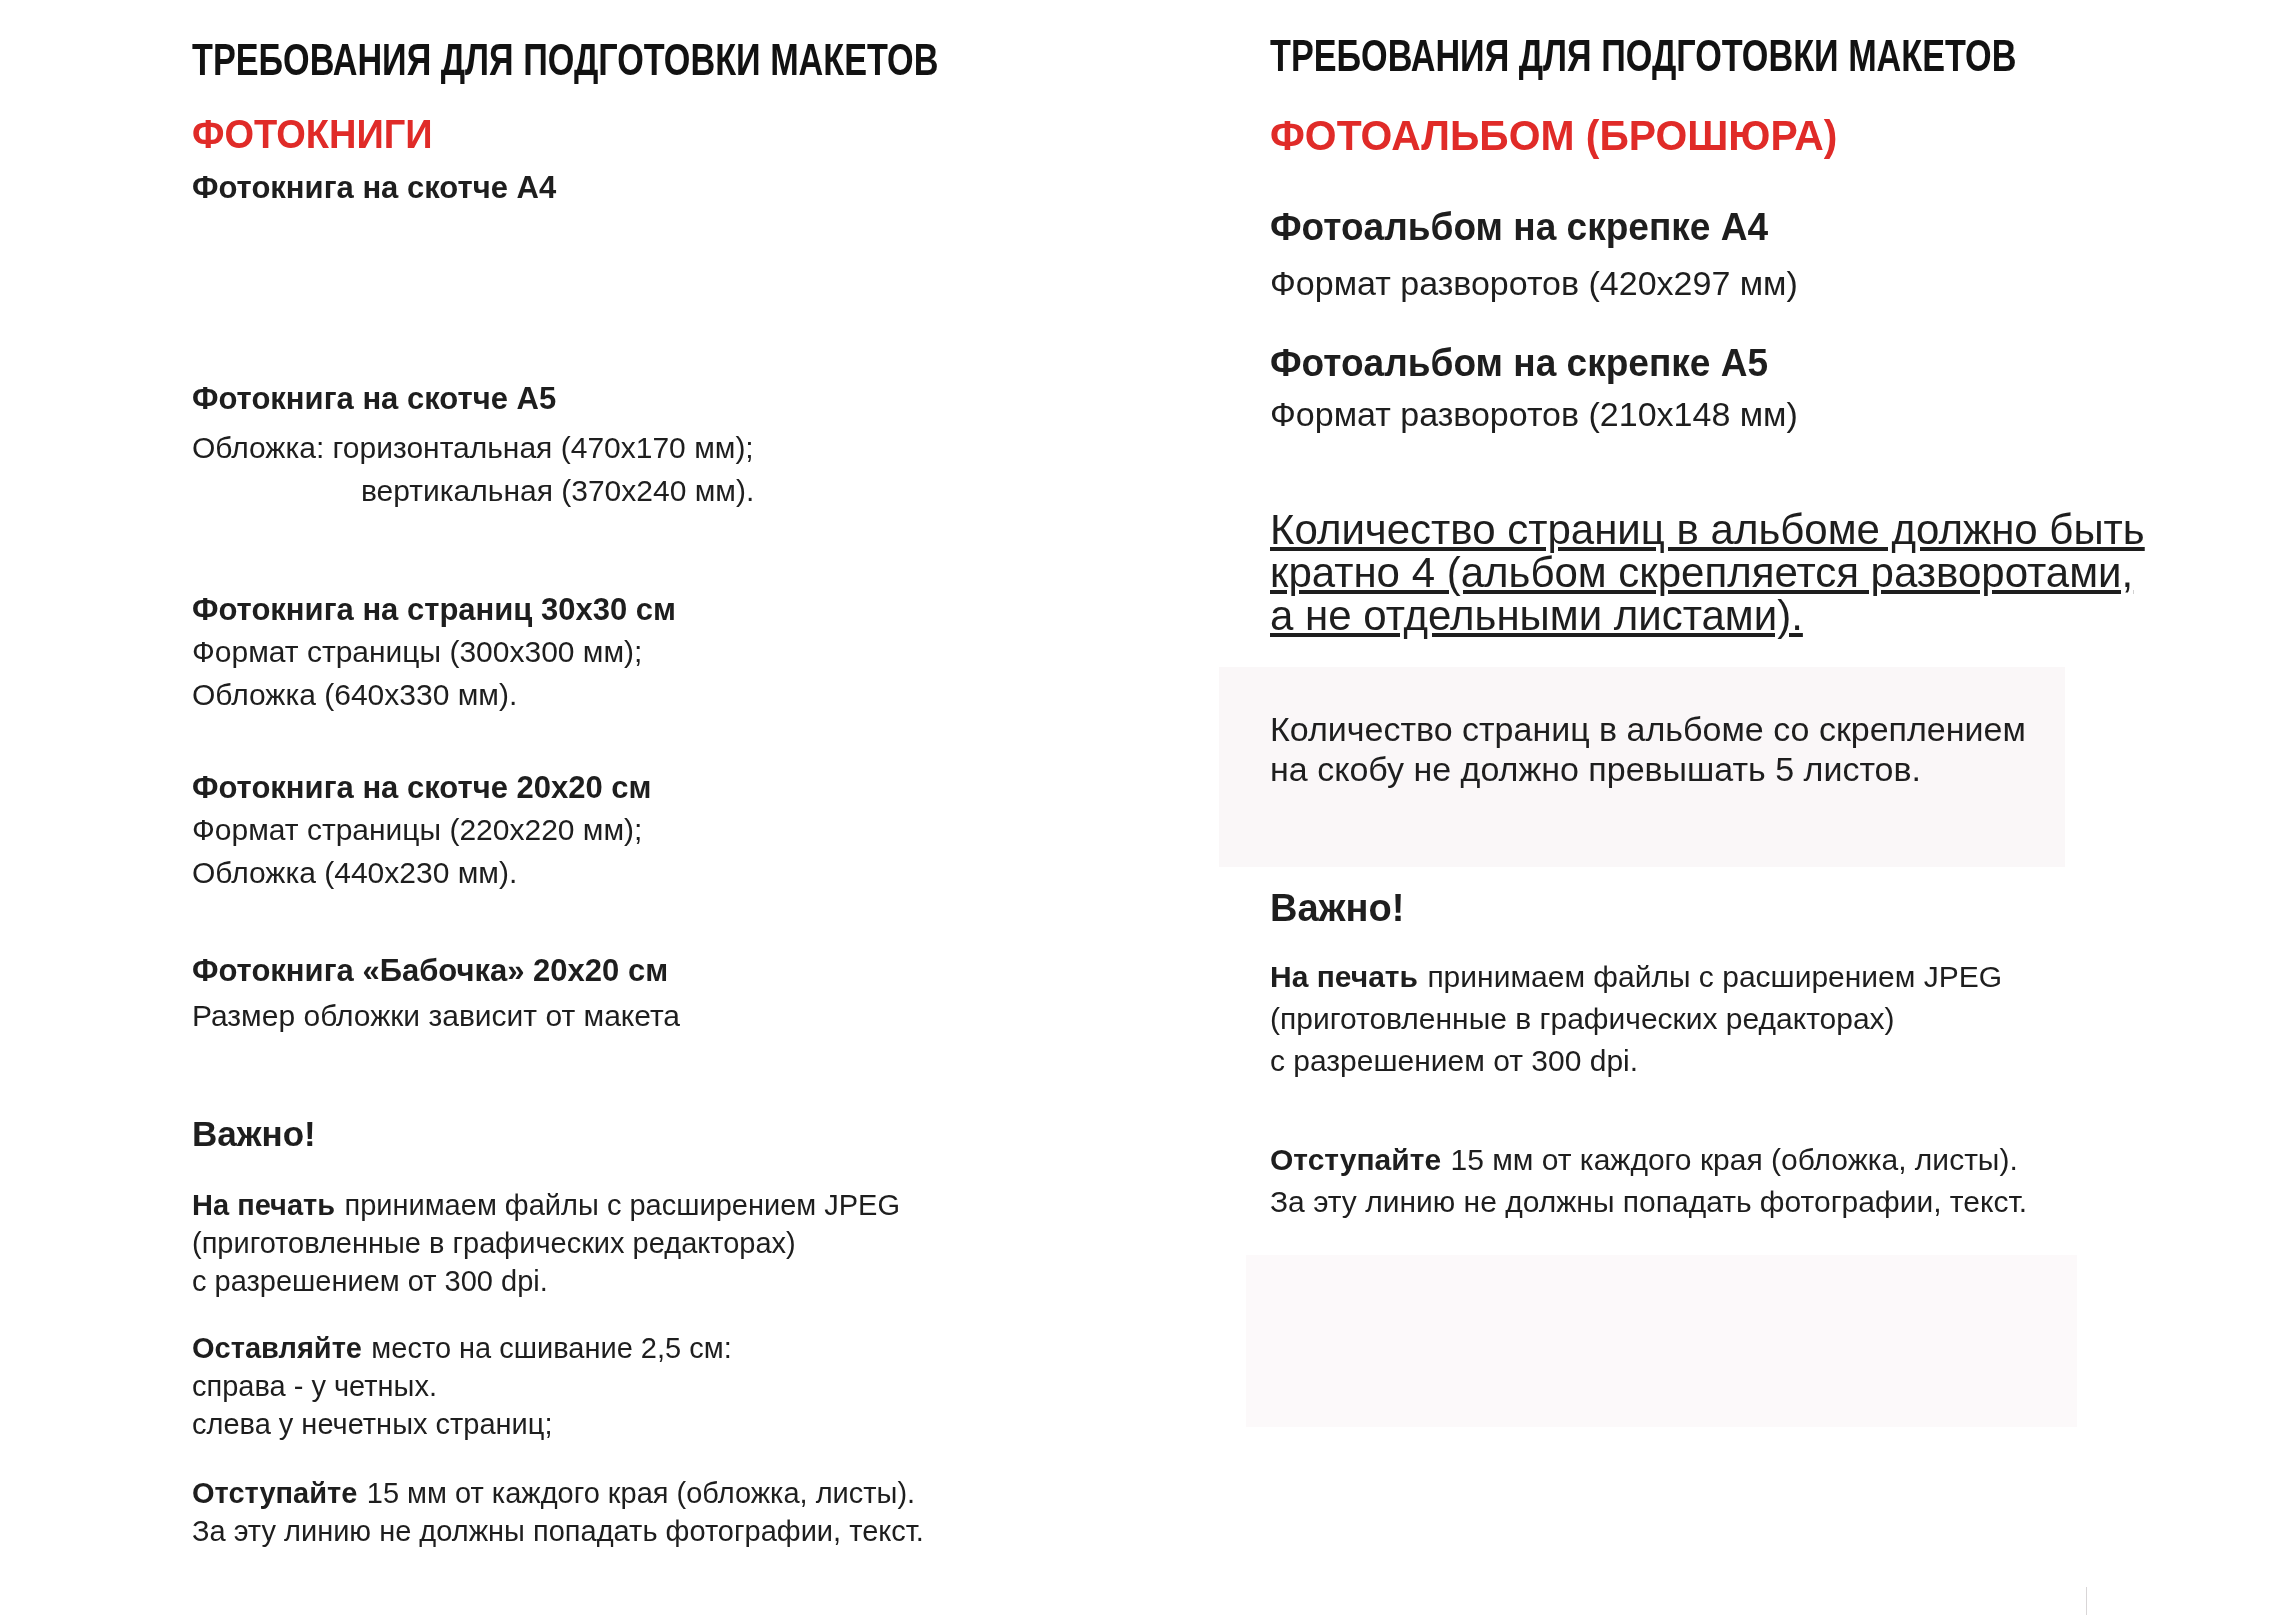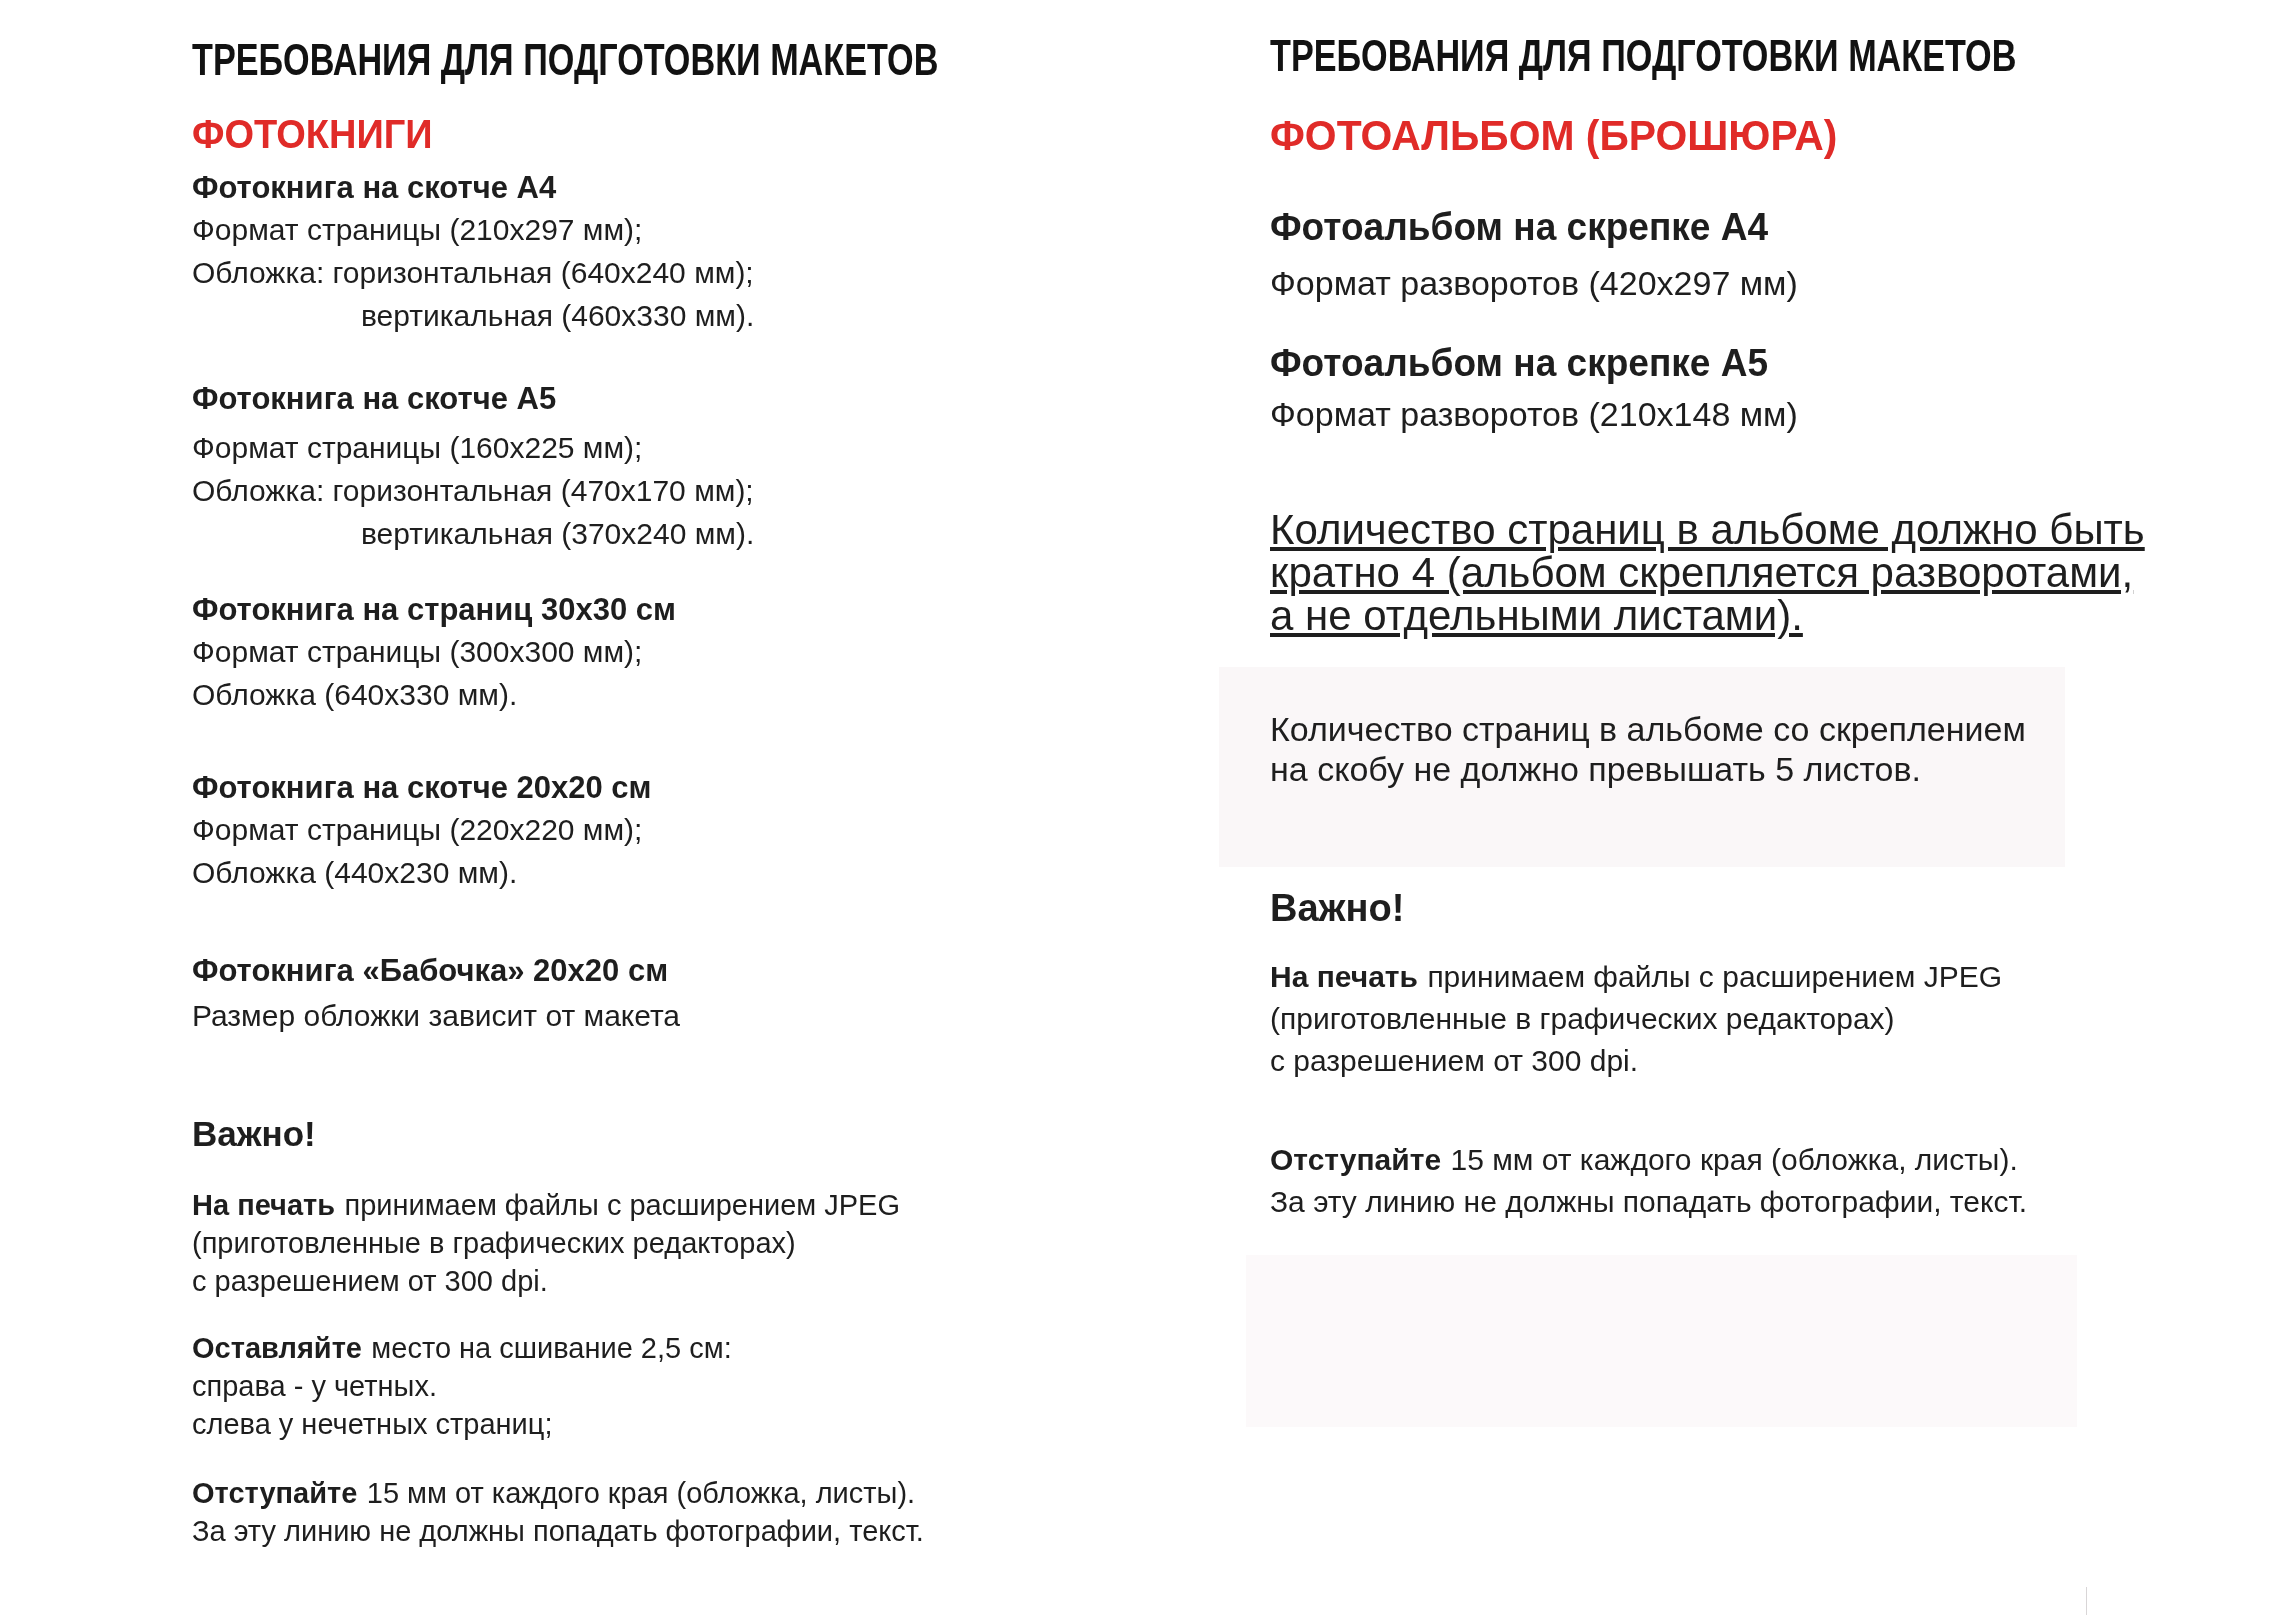--- a/index.html
+++ b/index.html
@@ -42,29 +42,23 @@
 <div class="band band2"></div>
 <div class="abs scan-line"></div>
 
 <div class="col" style="left:192px;width:958px;">
 
   <div class="abs doc-title" style="top:32px;">ТРЕБОВАНИЯ ДЛЯ ПОДГОТОВКИ МАКЕТОВ</div>
 
   <div class="abs red-heading red-l" style="top:109px;">ФОТОКНИГИ</div>
 
   <div class="abs name-l" style="top:169px;">Фотокнига на скотче А4</div>
-  <div class="abs" style="top:208px;">
-    <div class="pl-l">Формат страницы (210х297 мм);</div>
-    <div class="pl-l">Обложка: горизонтальная (640х240 мм);</div>
-    <div class="pl-l indent">вертикальная (460х330 мм).</div>
-  </div>
 
   <div class="abs name-l" style="top:380px;">Фотокнига на скотче А5</div>
   <div class="abs" style="top:426px;">
-    <div class="pl-l">Формат страницы (160х225 мм);</div>
     <div class="pl-l">Обложка: горизонтальная (470х170 мм);</div>
     <div class="pl-l indent">вертикальная (370х240 мм).</div>
   </div>
 
   <div class="abs name-l" style="top:591px;">Фотокнига на страниц 30х30 см</div>
   <div class="abs" style="top:630px;">
     <div class="pl-l">Формат страницы (300х300 мм);</div>
     <div class="pl-l">Обложка (640х330 мм).</div>
   </div>
 

